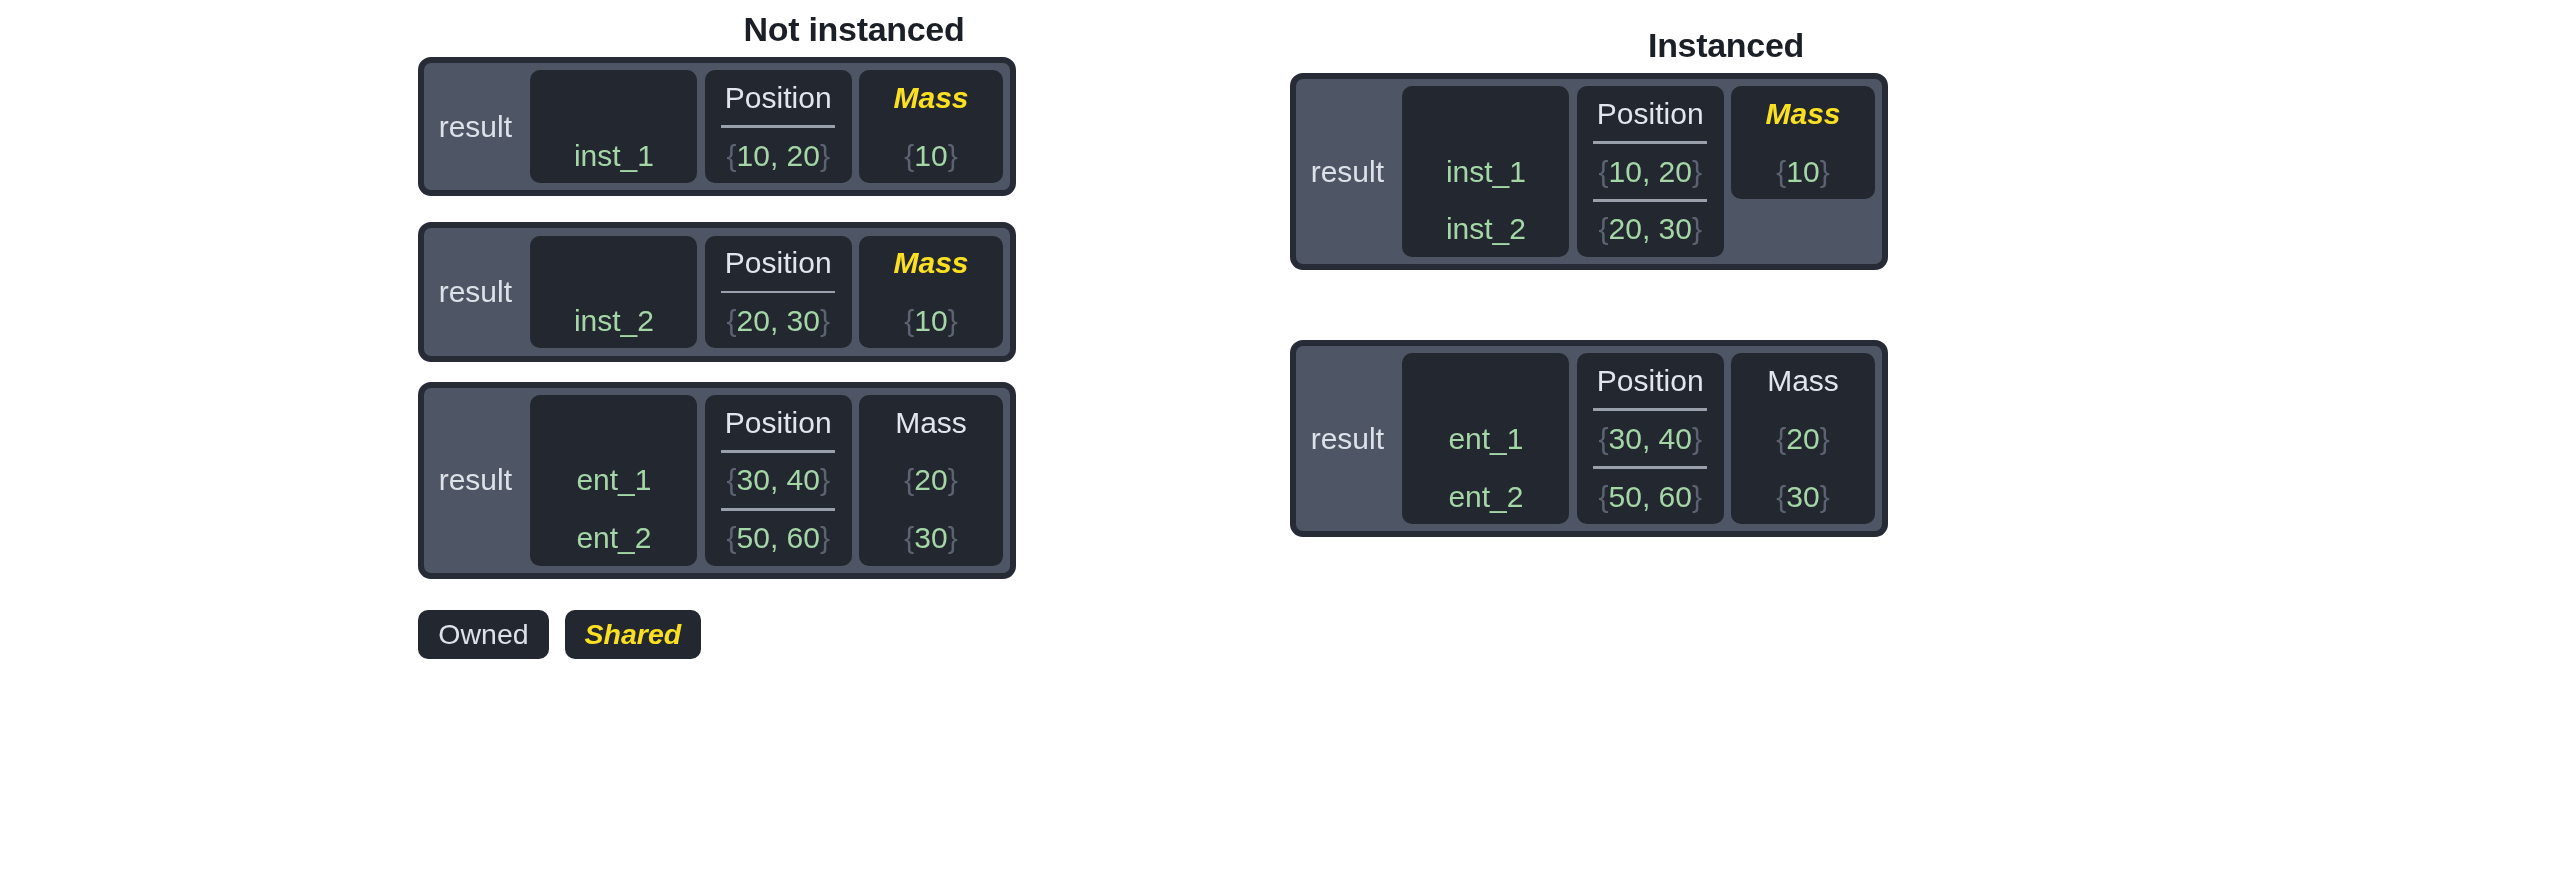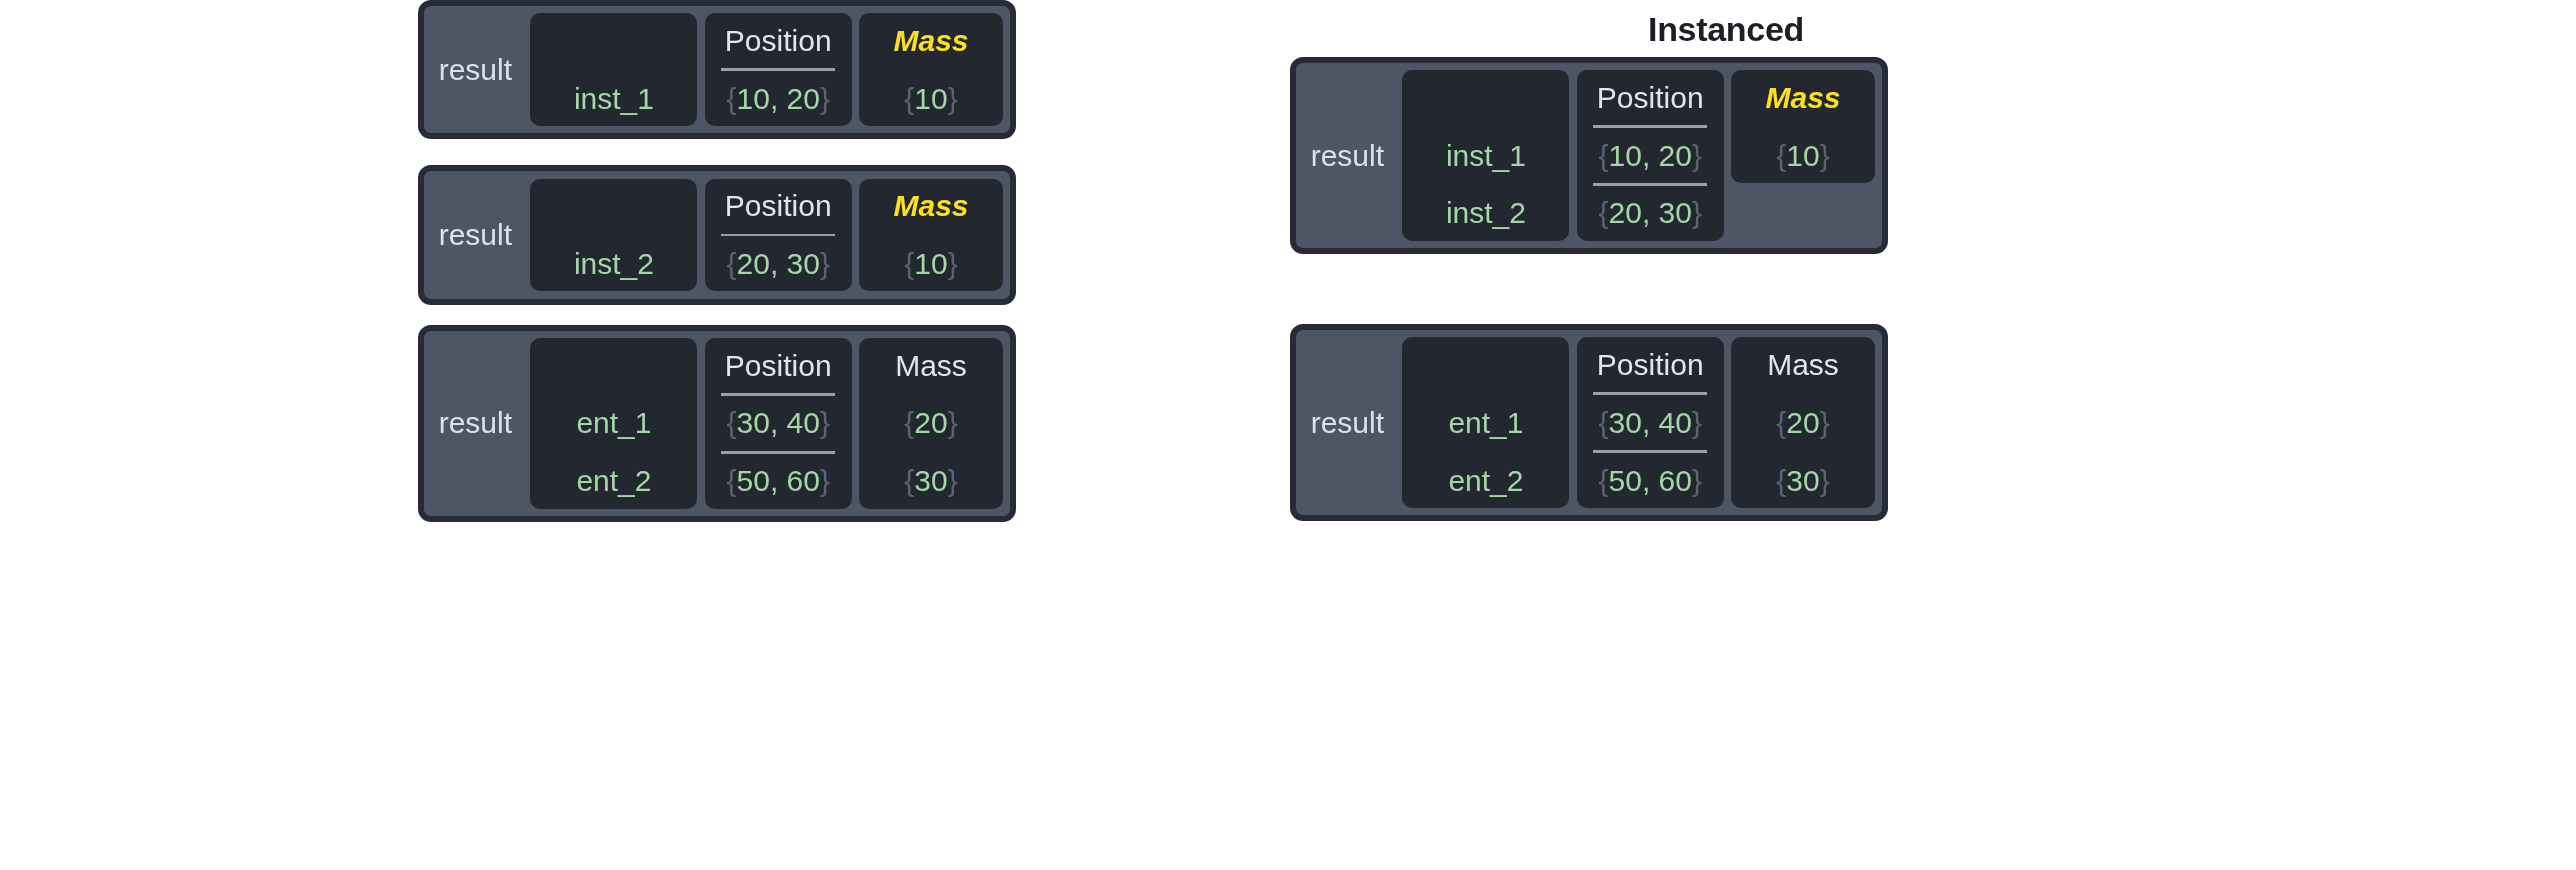--- a/index.html
+++ b/index.html
@@ -24,21 +24,21 @@
     display: flex;
     flex-direction: row;
     align-items: flex-start;
   }
   .column {
     display: flex;
     flex-direction: column;
     align-items: flex-start;
   }
   .column.left  { width: 1290px; padding-left: 418px; box-sizing: border-box; }
-  .column.right { width: 1286px; padding-left: 0px;   box-sizing: border-box; }
+  .column.right { width: 1286px; padding-left: 0px;   box-sizing: border-box; margin-top: 16px; }
 
   .col-title {
     font-size: 34px;
     font-weight: bold;
     color: #1b2027;
     letter-spacing: -0.3px;
     height: 57px;
     line-height: 44px;
     display: flex;
     align-items: center;
@@ -153,20 +153,21 @@
     font-style: italic;
     font-weight: bold;
   }
 </style>
 </head>
 <body>
 
 <div class="board">
 
   <div class="column left">
+    <div class="col-title">Not instanced</div>
     <div id="left-tables">
         <div class="panel">
           <div class="panel-label">result</div>
           <div class="cols">
             <div class="col-cell w-name">
               <div class="cell-head blank">&nbsp;</div>
               <div class="cell-rule"></div>
               <div class="cell-val">inst_1</div>
             </div>
             <div class="col-cell w-pos">
@@ -220,20 +221,24 @@
             </div>
             <div class="col-cell w-mass">
               <div class="cell-head">Mass</div>
               <div class="cell-rule"></div>
               <div class="cell-val"><span class="brace">{</span>20<span class="brace">}</span></div>
               <div class="cell-rule"></div>
               <div class="cell-val"><span class="brace">{</span>30<span class="brace">}</span></div>
             </div>
           </div>
         </div>
+      </div>
+    <div class="legend" id="legend">
+        <div class="legend-chip">Owned</div>
+        <div class="legend-chip shared">Shared</div>
       </div>
   </div>
 
   <div class="column right">
     <div class="col-title">Instanced</div>
     <div id="right-tables">
         <div class="panel" style="margin-bottom: 70px;">
           <div class="panel-label">result</div>
           <div class="cols">
             <div class="col-cell w-name">

